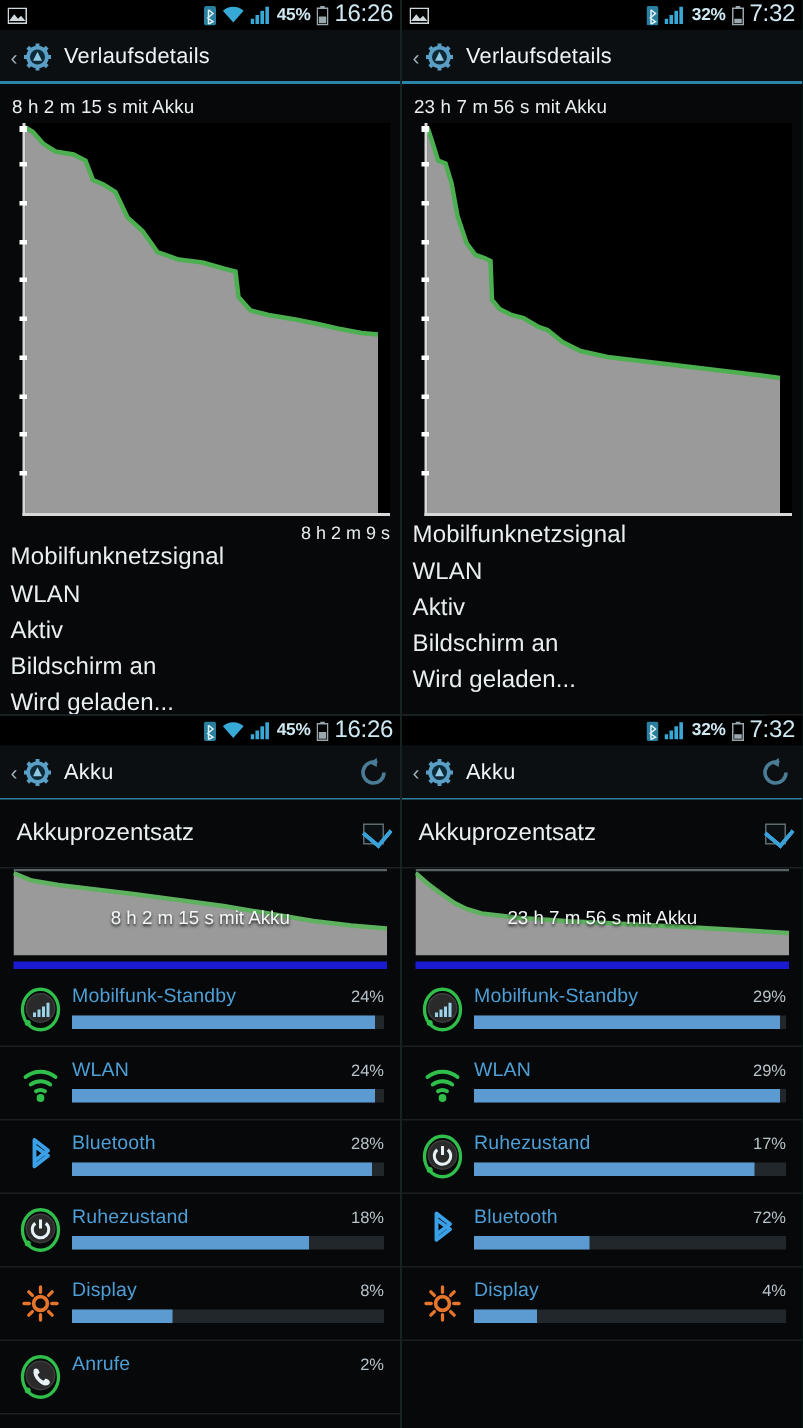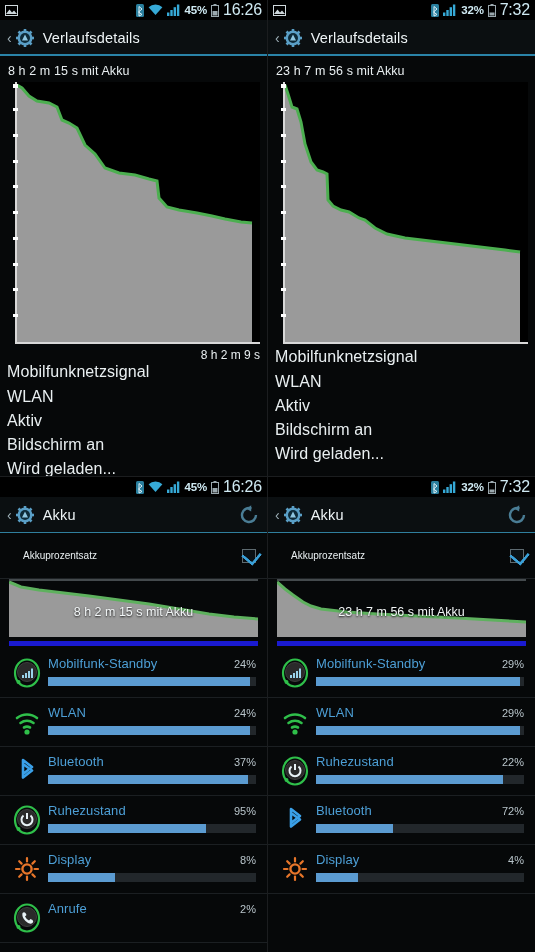--- a/index.html
+++ b/index.html
@@ -56,21 +56,21 @@
   .leg-bar { height:6px; width:100%; margin:1px 0 2px 0; position:relative; overflow:hidden; background:transparent; }
   .leg-bar.tall { height:7px; }
   .leg-bar.sparse { height:6px; }
 
   
   .akku-body { background:#060809; height:440px; }
   .row-toggle {
     height:46px; display:flex; align-items:center; padding:0 11px;
     border-bottom:1px solid #1d2124;
   }
-  .row-toggle .lbl { color:#e9eff1; font-size:10px;margin-left:12px; }
+  .row-toggle .lbl { color:#e9eff1; font-size:16px; }
   .cbox {
     margin-left:auto; width:14px; height:14px; border:1px solid #5d6a70;
     position:relative; background:#0b1013;
   }
   .cbox:after{
     content:""; position:absolute; left:1px; top:-2px; width:12px; height:12px;
     border-right:3px solid #3aa0d8; border-bottom:3px solid #3aa0d8;
     transform: rotate(40deg); border-radius:1px;
   }
   .status-line { color:#e9eff1; font-size:13px; padding:15px 11px 12px 11px; }
@@ -458,21 +458,21 @@
 
         <div class="app-row">
           <span class="app-ico">
             <svg viewBox="0 0 30 30" width="30" height="30">
                 <path d="M11 8 L20 14.5 L11 21.5 L11 4 L20 11 L11 18" fill="none" stroke="#3aa0e8" stroke-width="2.6" stroke-linejoin="round"></path>
               </svg>
           </span>
           <span class="app-main">
             <span class="app-top">
               <span class="app-name">Bluetooth</span>
-              <span class="app-pct">37%</span>
+              <span class="app-pct">28%</span>
             </span>
             <span class="app-track" style="display:block;">
               <span class="app-fill" style="display:block;width:96%"></span>
             </span>
           </span>
         </div>
 
         <div class="app-row">
           <span class="app-ico">
             <svg viewBox="0 0 30 30" width="30" height="30">
@@ -481,21 +481,21 @@
                 <g stroke="#e8f2f6" stroke-width="2" fill="none">
                   <path d="M11.5 10.5 A5.5 5.5 0 1 0 18.5 10.5"></path>
                   <line x1="15" y1="8" x2="15" y2="14"></line>
                 </g>
                 <circle cx="6.5" cy="24" r="2" fill="#2fbf4a"></circle>
               </svg>
           </span>
           <span class="app-main">
             <span class="app-top">
               <span class="app-name">Ruhezustand</span>
-              <span class="app-pct">95%</span>
+              <span class="app-pct">18%</span>
             </span>
             <span class="app-track" style="display:block;">
               <span class="app-fill" style="display:block;width:76%"></span>
             </span>
           </span>
         </div>
 
         <div class="app-row">
           <span class="app-ico">
             <svg viewBox="0 0 30 30" width="30" height="30">
@@ -676,21 +676,21 @@
                 <g stroke="#e8f2f6" stroke-width="2" fill="none">
                   <path d="M11.5 10.5 A5.5 5.5 0 1 0 18.5 10.5"></path>
                   <line x1="15" y1="8" x2="15" y2="14"></line>
                 </g>
                 <circle cx="6.5" cy="24" r="2" fill="#2fbf4a"></circle>
               </svg>
           </span>
           <span class="app-main">
             <span class="app-top">
               <span class="app-name">Ruhezustand</span>
-              <span class="app-pct">22%</span>
+              <span class="app-pct">17%</span>
             </span>
             <span class="app-track" style="display:block;">
               <span class="app-fill" style="display:block;width:90%"></span>
             </span>
           </span>
         </div>
 
         <div class="app-row">
           <span class="app-ico">
             <svg viewBox="0 0 30 30" width="30" height="30">

